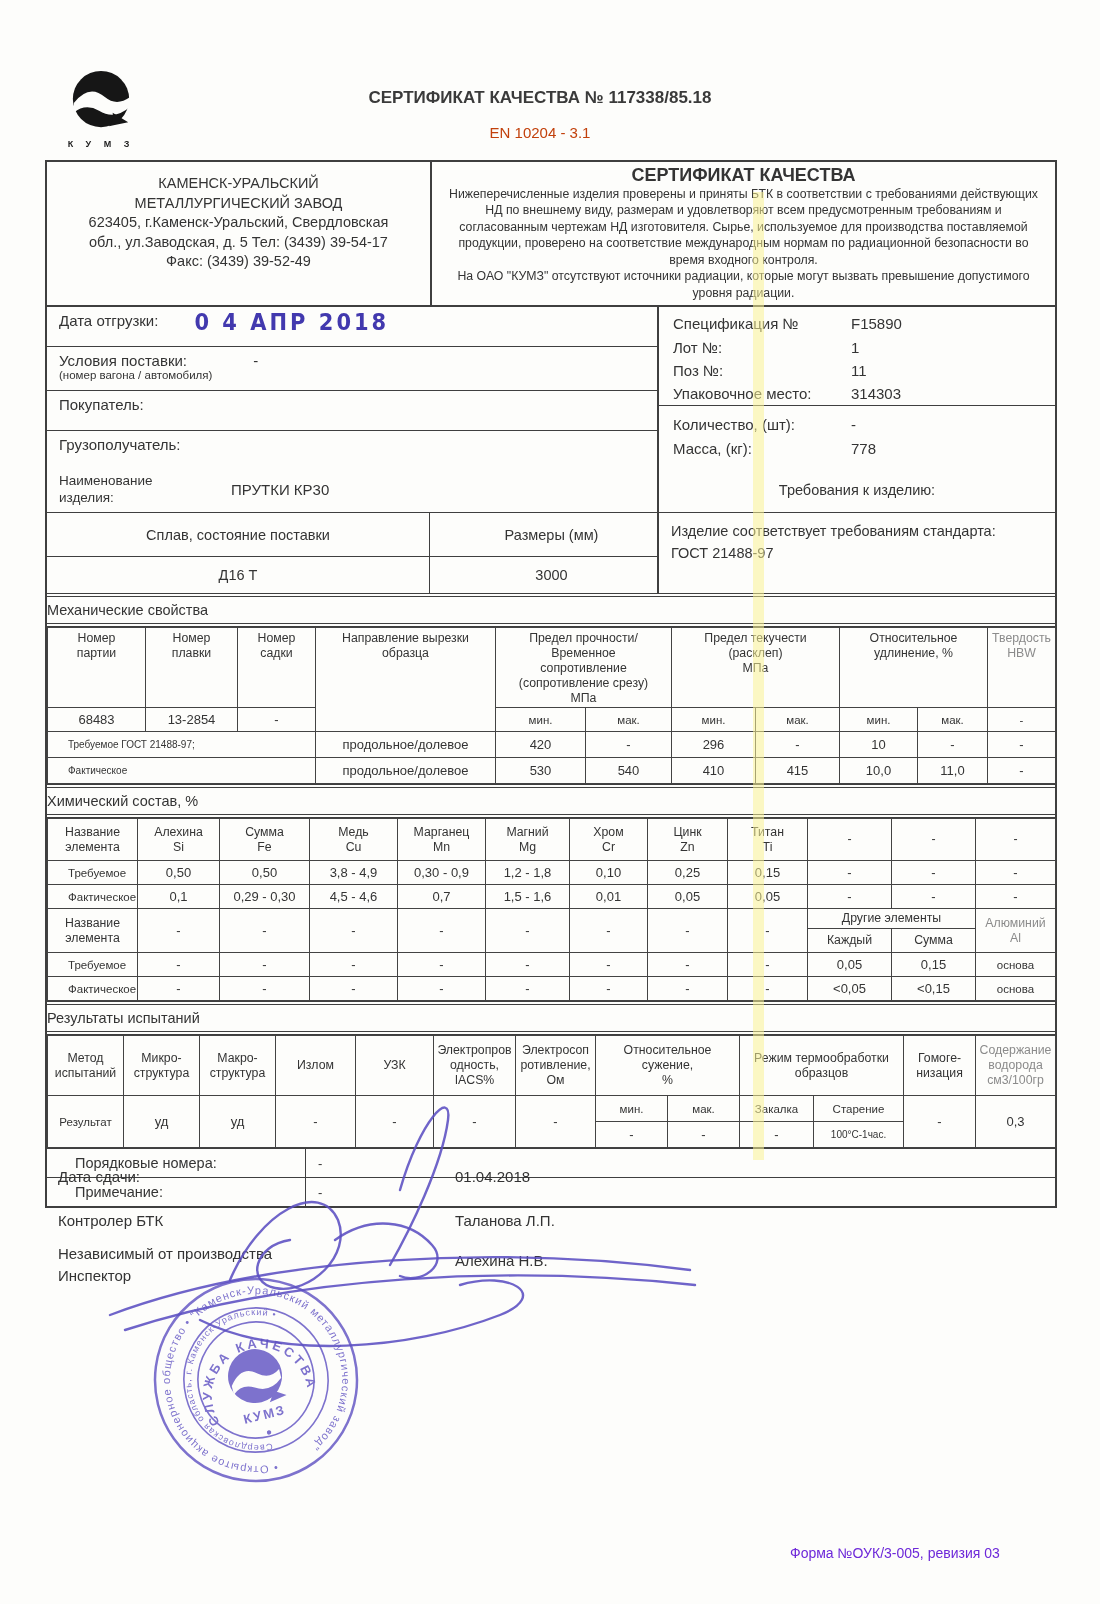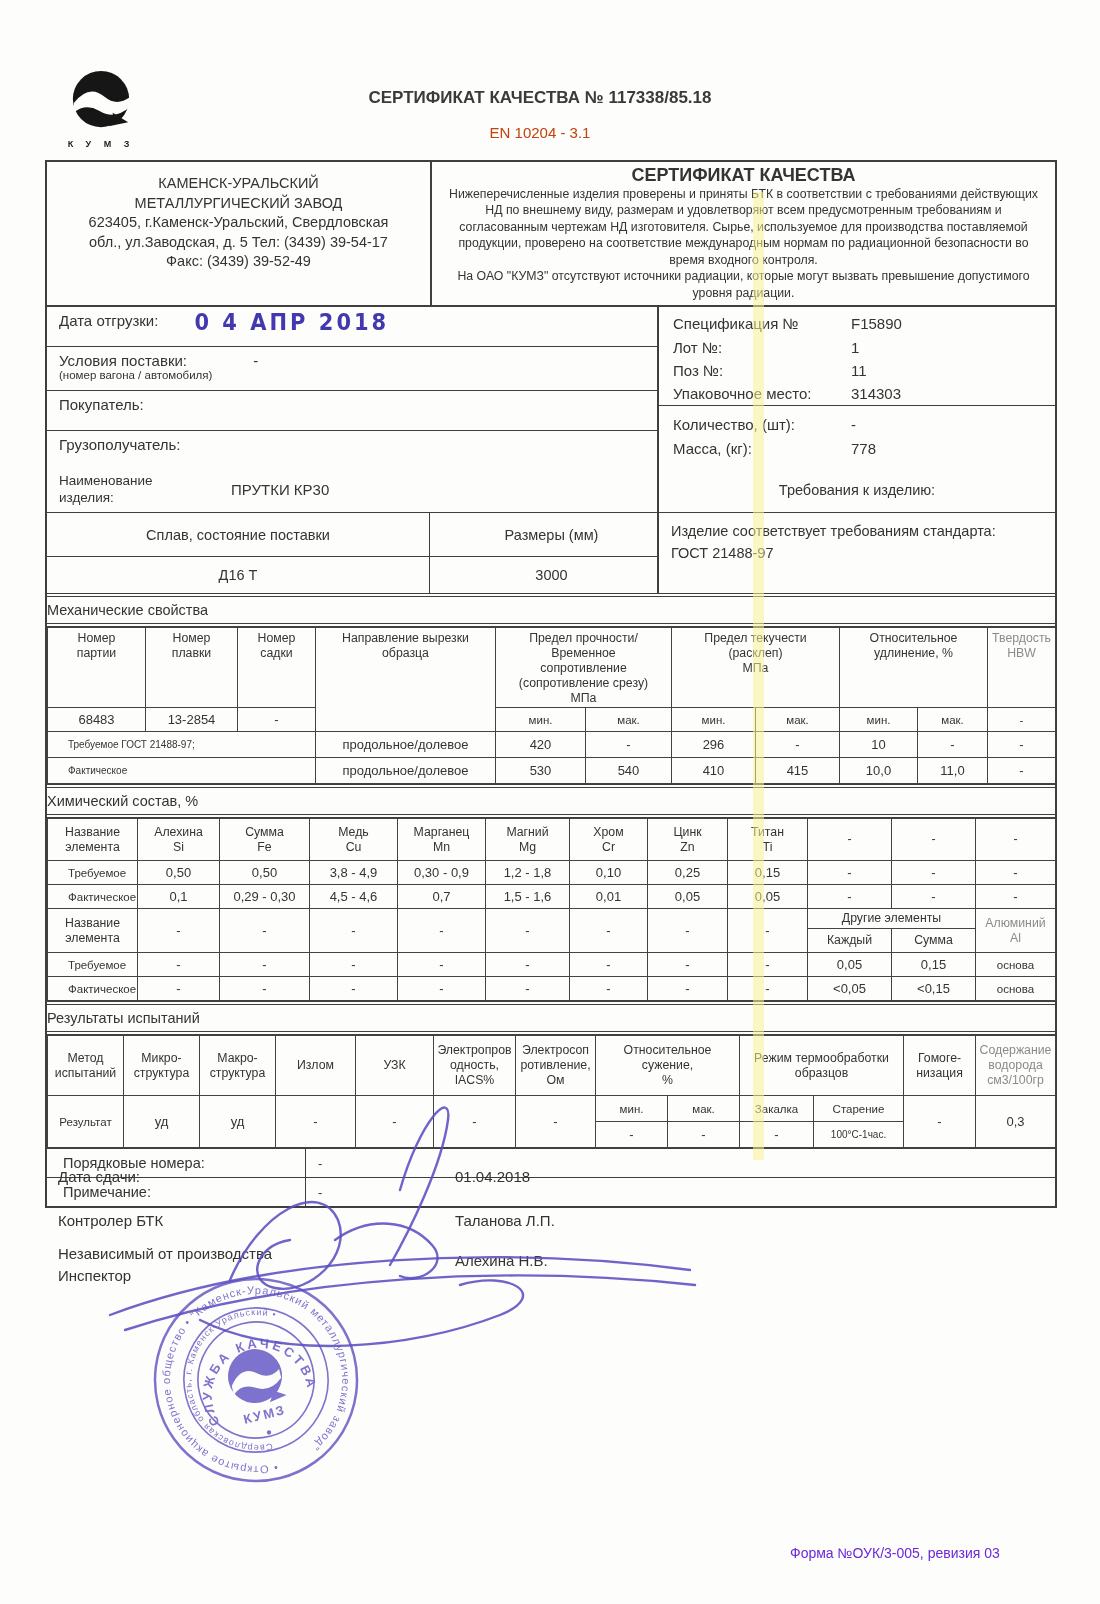--- a/index.html
+++ b/index.html
@@ -79,21 +79,21 @@
   .sm { font-size:11.5px; }
   .tiny { font-size:10px; }
   .lft { text-align:left; padding-left:20px; }
   .gray { color:#8b8b8b; }
   .h80 td { height:80px; vertical-align:top; padding-top:3px; }
   .r24 td { height:24px; }
   .r26 td { height:26px; }
   .h44 td { height:42px; }
 
   .kvrow { display:flex; border-top:1.5px solid #3f3f3f; height:29px; align-items:stretch; }
-  .kvrow .lbl { width:258px; padding-left:16px; font-size:14.5px; display:flex; align-items:center; }
+  .kvrow .lbl { width:258px; padding-left:28px; font-size:14.5px; display:flex; align-items:center; }
   .kvrow .val { border-left:1.5px solid #3f3f3f; flex:1; padding-left:12px;
                 font-size:13px; display:flex; align-items:center; }
 
   .sig { position:absolute; font-size:15px; color:#333; }
 
   .footer { position:absolute; left:790px; top:1545px; font-size:14px; color:#6d28d9; }
 
   svg text { font-family:"Liberation Sans", sans-serif; }
   .ink { stroke:#5b4ec2; fill:none; stroke-width:2.4; stroke-linecap:round; opacity:.88; }
 </style>

